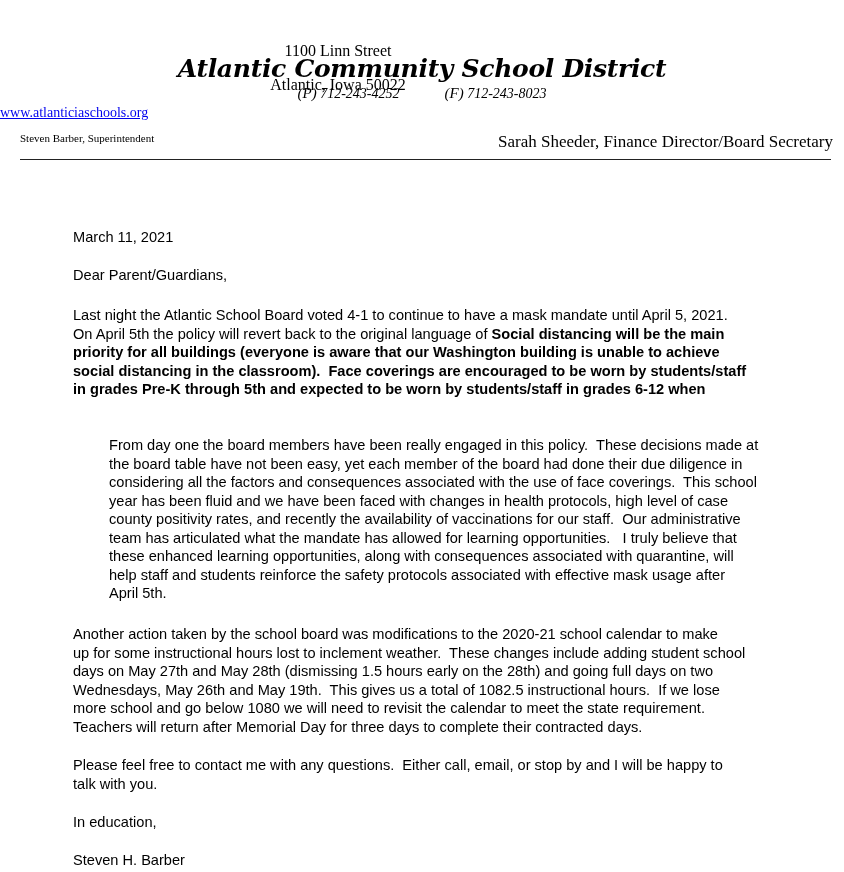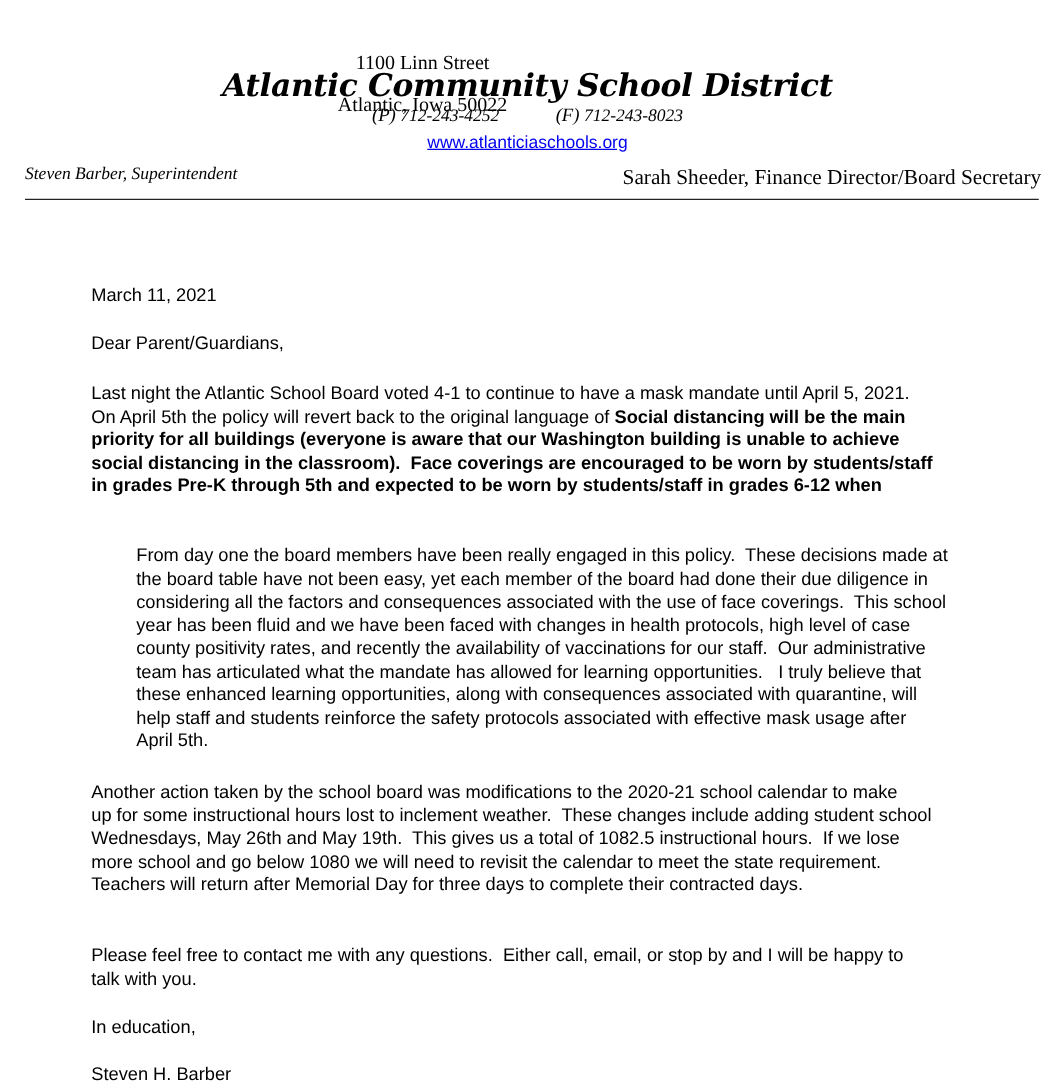--- a/index.html
+++ b/index.html
@@ -10,25 +10,25 @@
       font-size: 25px; letter-spacing: -0.3px; color: #000; margin-top: 48px;
     }
     .addr { position: absolute; left: 0; width: 676px; text-align: center;
       font-family: "Liberation Serif", serif; font-size: 16px; }
     .addr1 { top: 42px; }
     .addr2 { top: 76px; }
     .phones { position: absolute; left: 0; width: 844px; top: 85px; text-align: center;
       font-family: "Liberation Serif", serif; font-style: italic; font-size: 14px; }
     .phones .lbl { font-size: 15px; }
     .phones .gap { display: inline-block; width: 38px; }
-    .site { position: absolute; left: 0; width: 844px; top: 105px; text-align: center;
-      font-family: Liberation Sans, sans-serif; font-size: 14px; }
+    .site { position: absolute; left: 0; width: 844px; top: 105px; 
+      font-family: Liberation Serif, serif; font-size: 14px; }
     .site a { color: #0000ee; text-decoration: underline; }
     .staff-left { position: absolute; left: 20px; top: 132px;
-      font-family: "Liberation Serif", serif; font-size: 14px; font-style: italic; }
+      font-family: "Liberation Serif", serif; font-size: 11px; }
     .staff-right { position: absolute; right: 11px; top: 132px;
       font-family: "Liberation Serif", serif; font-size: 17px; }
     .rule { position: absolute; left: 20px; top: 159px; width: 811px; height: 0;
       border-top: 1.5px solid #222; }
     .letter { position: absolute; left: 73px; top: 228px; width: 760px;
       font-family: "Liberation Sans", sans-serif; font-size: 14.6px; line-height: 18.5px; }
     .letter p { margin: 0; white-space: pre; }
     .date { position: absolute; top: 0; }
     .salutation { position: absolute; top: 38px; }
     .para1 { position: absolute; top: 78px; }
@@ -81,20 +81,21 @@
     <p>county positivity rates, and recently the availability of vaccinations for our staff.  Our administrative</p>
     <p>team has articulated what the mandate has allowed for learning opportunities.   I truly believe that</p>
     <p>these enhanced learning opportunities, along with consequences associated with quarantine, will</p>
     <p>help staff and students reinforce the safety protocols associated with effective mask usage after</p>
     <p>April 5th.</p>
   </div>
 
   <div class="p3">
     <p>Another action taken by the school board was modifications to the 2020-21 school calendar to make</p>
     <p>up for some instructional hours lost to inclement weather.  These changes include adding student school</p>
+    <p>days on May 27th and May 28th (dismissing 1.5 hours early on the 28th) and going full days on two</p>
     <p>Wednesdays, May 26th and May 19th.  This gives us a total of 1082.5 instructional hours.  If we lose</p>
     <p>more school and go below 1080 we will need to revisit the calendar to meet the state requirement.</p>
     <p>Teachers will return after Memorial Day for three days to complete their contracted days.</p>
   </div>
 
   <div class="p4">
     <p>Please feel free to contact me with any questions.  Either call, email, or stop by and I will be happy to</p>
     <p>talk with you.</p>
   </div>
 

